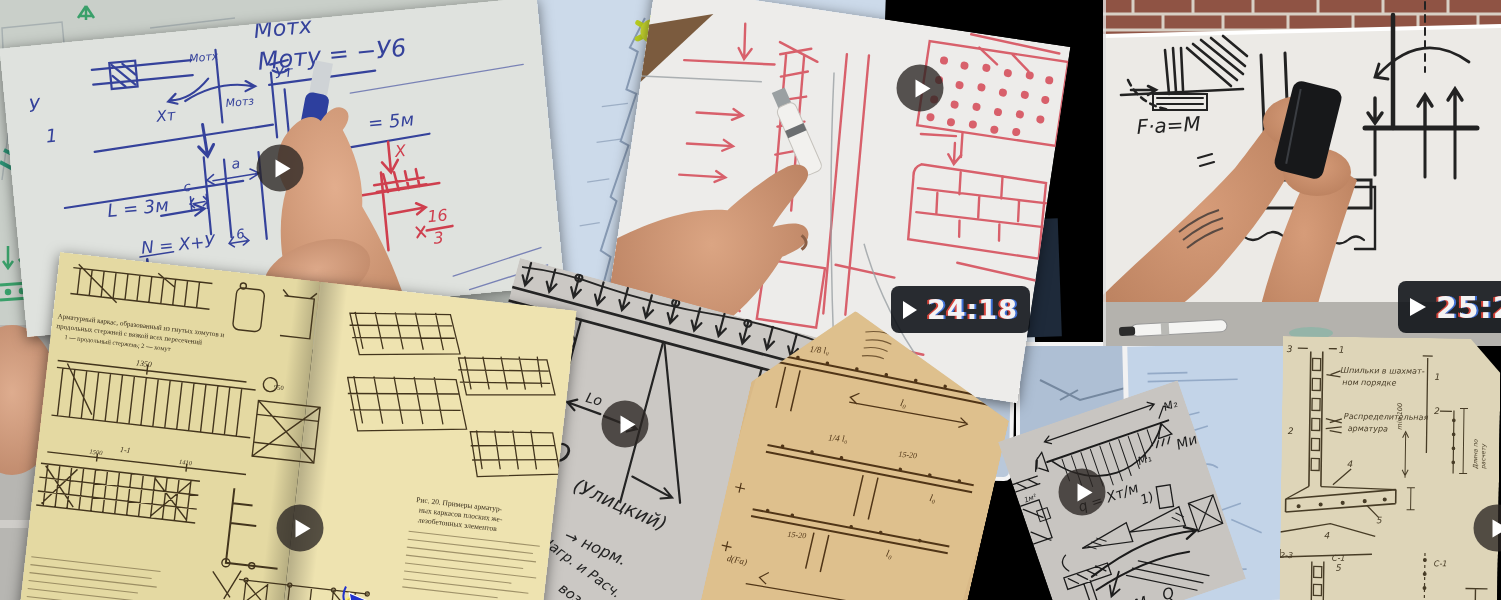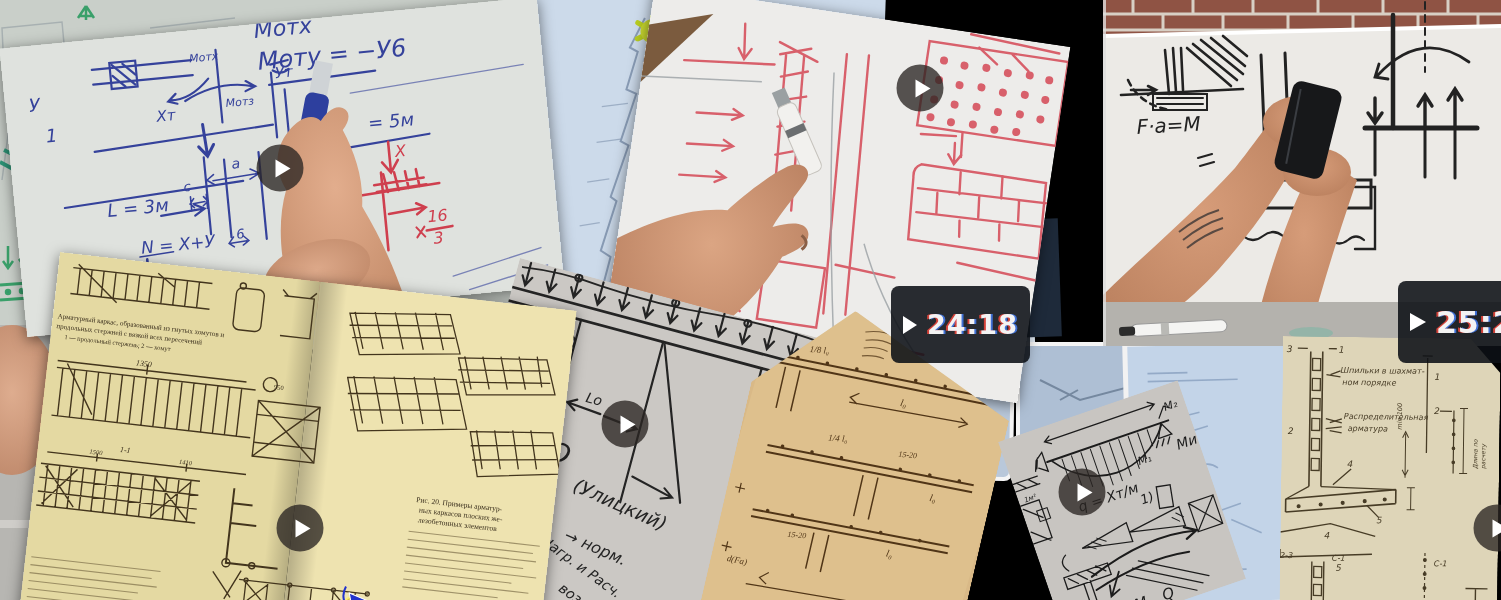--- a/index.html
+++ b/index.html
@@ -9,21 +9,21 @@
   .shadow{box-shadow:0 3px 14px rgba(0,0,0,.5);}
   svg text{user-select:none;}
   .hand{font-style:italic;}
   .print{font-family:"Liberation Serif",serif;}
   .play{position:absolute;width:47px;height:47px;border-radius:50%;
         background:rgba(42,37,35,.78);display:flex;align-items:center;justify-content:center;
         transform:translate(-50%,-50%);z-index:40;}
   .play .tri{width:0;height:0;border-left:15px solid #fff;
              border-top:9px solid transparent;border-bottom:9px solid transparent;margin-left:5px;}
   .badge{position:absolute;background:rgba(12,16,22,.88);border-radius:8px;height:45px;
-         display:flex;align-items:center;padding:16px 12px;gap:10px;z-index:50;}
+         display:flex;align-items:center;padding:1px 12px;gap:10px;z-index:50;}
   .badge .btri{width:0;height:0;border-left:14px solid #fff;
                border-top:9px solid transparent;border-bottom:9px solid transparent;}
   .badge span{color:#f3f3f3;font-weight:bold;font-size:27px;letter-spacing:1px;
               text-shadow:-2px 0 0 rgba(255,72,60,.8),2px 0 0 rgba(70,130,255,.8);}
 </style>
 </head>
 <body>
 
 <div class="stage">
 

